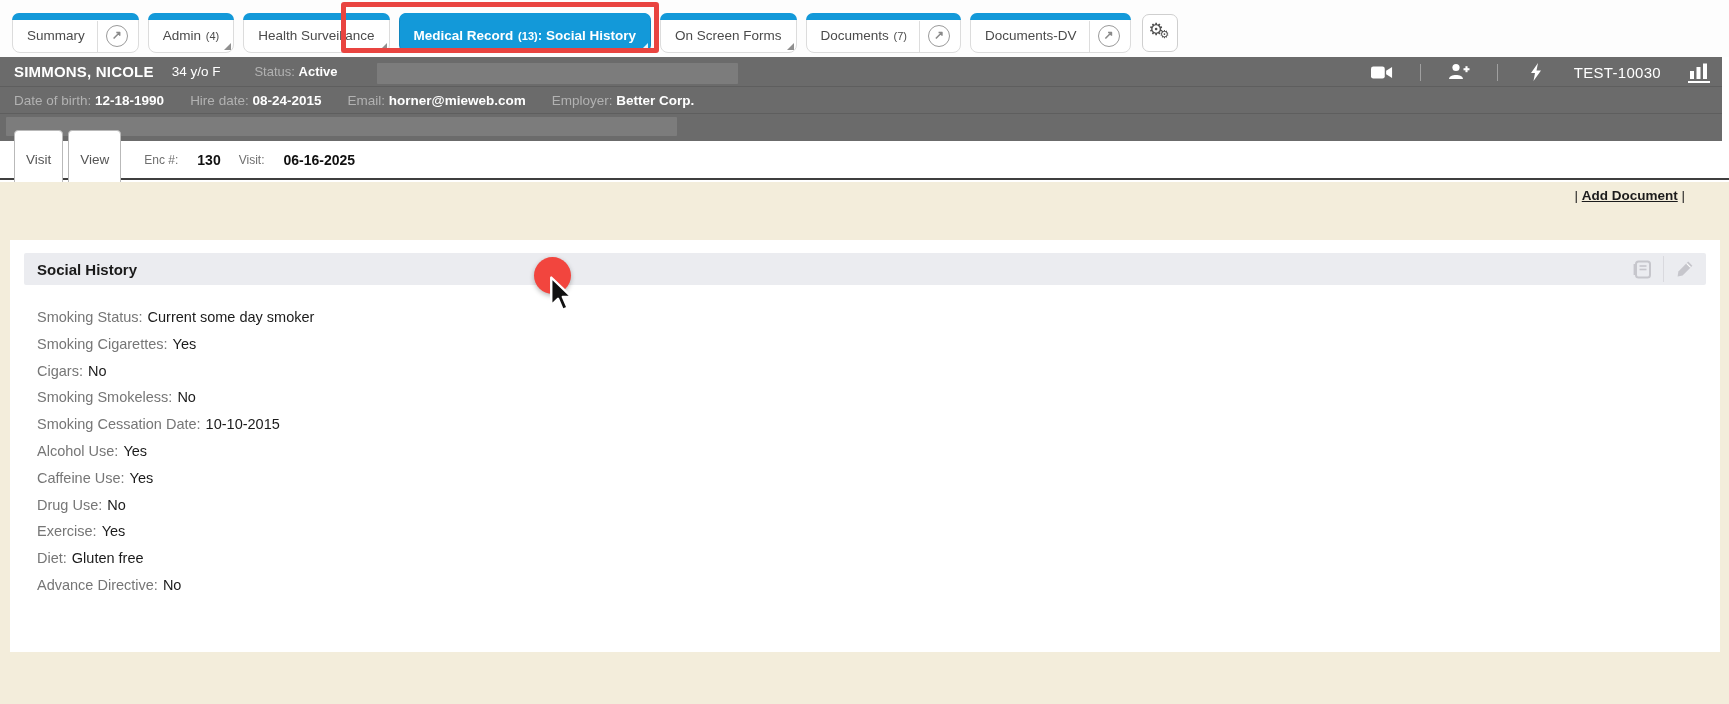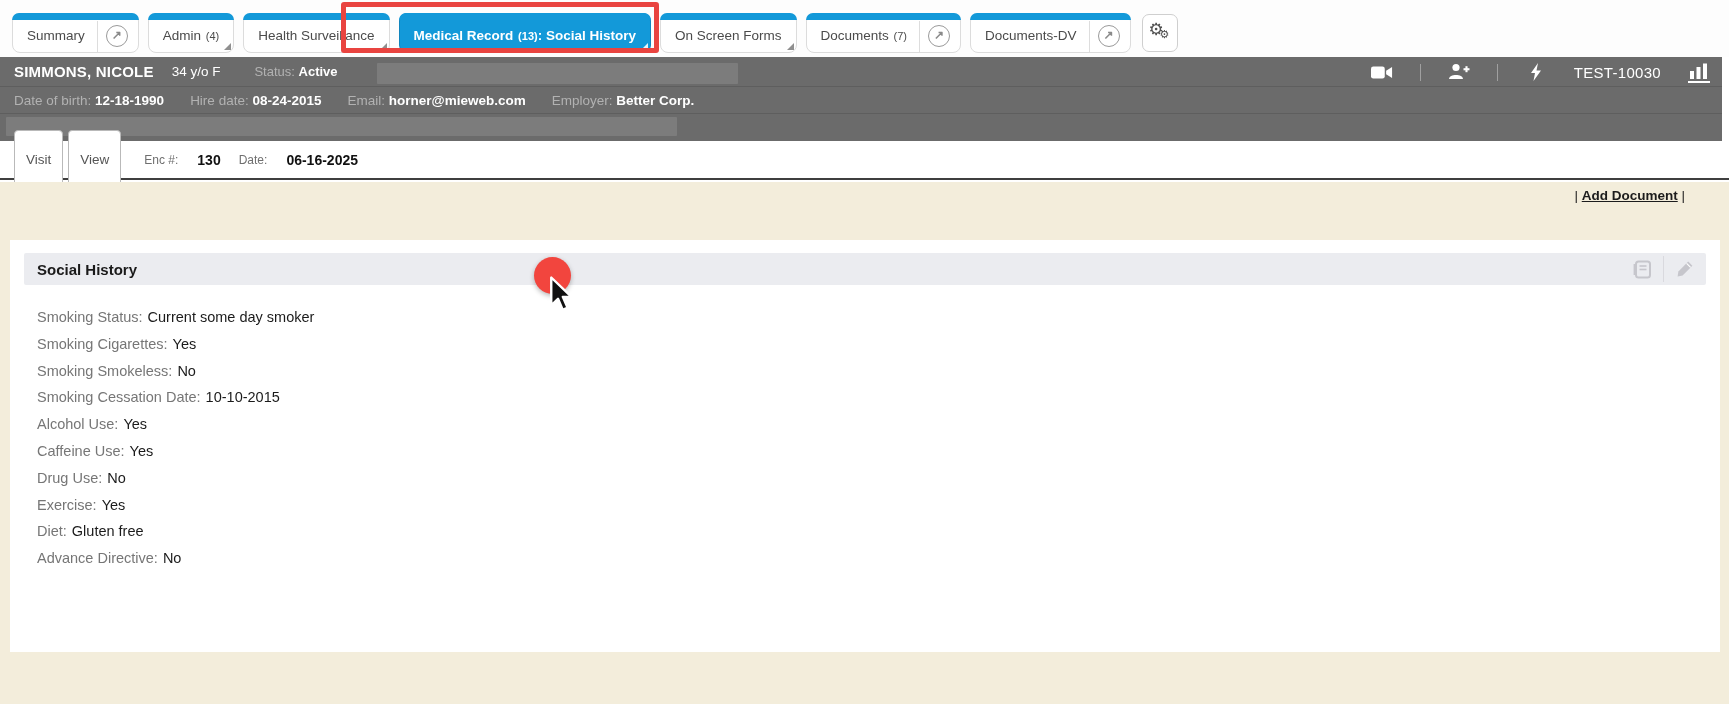--- a/index.html
+++ b/index.html
@@ -157,21 +157,21 @@
     <div class="ph-row3">
       <span class="redact2"></span>
     </div>
   </div>
 
   <div class="toolbar">
     <button class="tb-btn">Visit</button>
     <button class="tb-btn">View</button>
     <span class="tb-lbl">Enc #:</span>
     <span class="tb-val">130</span>
-    <span class="tb-lbl">Date:</span>
+    <span class="tb-lbl">Visit:</span>
     <span class="tb-val">06-16-2025</span>
   </div>
 
   <div class="content">
     <div class="adddoc-row">
       <span>| </span><span class="adddoc-link">Add Document</span><span> |</span>
     </div>
 
     <div class="card">
       <div class="card-header">
@@ -190,20 +190,21 @@
             <svg width="18" height="18" viewBox="0 0 18 18">
                 <path d="M12.2 1.6 L16.4 5.8 L6.6 15.6 L1.6 16.4 L2.4 11.4 Z" fill="#c6c6cc"></path>
                 <line x1="10.6" y1="3.4" x2="14.6" y2="7.4" stroke="#fff" stroke-width="1.2"></line>
               </svg>
           </span>
         </span>
       </div>
       <div class="sh-list">
         <div class="sh-row"><span class="sh-lbl">Smoking Status:</span><span class="sh-val">Current some day smoker</span></div>
         <div class="sh-row"><span class="sh-lbl">Smoking Cigarettes:</span><span class="sh-val">Yes</span></div>
+        <div class="sh-row"><span class="sh-lbl">Cigars:</span><span class="sh-val">No</span></div>
         <div class="sh-row"><span class="sh-lbl">Smoking Smokeless:</span><span class="sh-val">No</span></div>
         <div class="sh-row"><span class="sh-lbl">Smoking Cessation Date:</span><span class="sh-val">10-10-2015</span></div>
         <div class="sh-row"><span class="sh-lbl">Alcohol Use:</span><span class="sh-val">Yes</span></div>
         <div class="sh-row"><span class="sh-lbl">Caffeine Use:</span><span class="sh-val">Yes</span></div>
         <div class="sh-row"><span class="sh-lbl">Drug Use:</span><span class="sh-val">No</span></div>
         <div class="sh-row"><span class="sh-lbl">Exercise:</span><span class="sh-val">Yes</span></div>
         <div class="sh-row"><span class="sh-lbl">Diet:</span><span class="sh-val">Gluten free</span></div>
         <div class="sh-row"><span class="sh-lbl">Advance Directive:</span><span class="sh-val">No</span></div>
       </div>
     </div>

